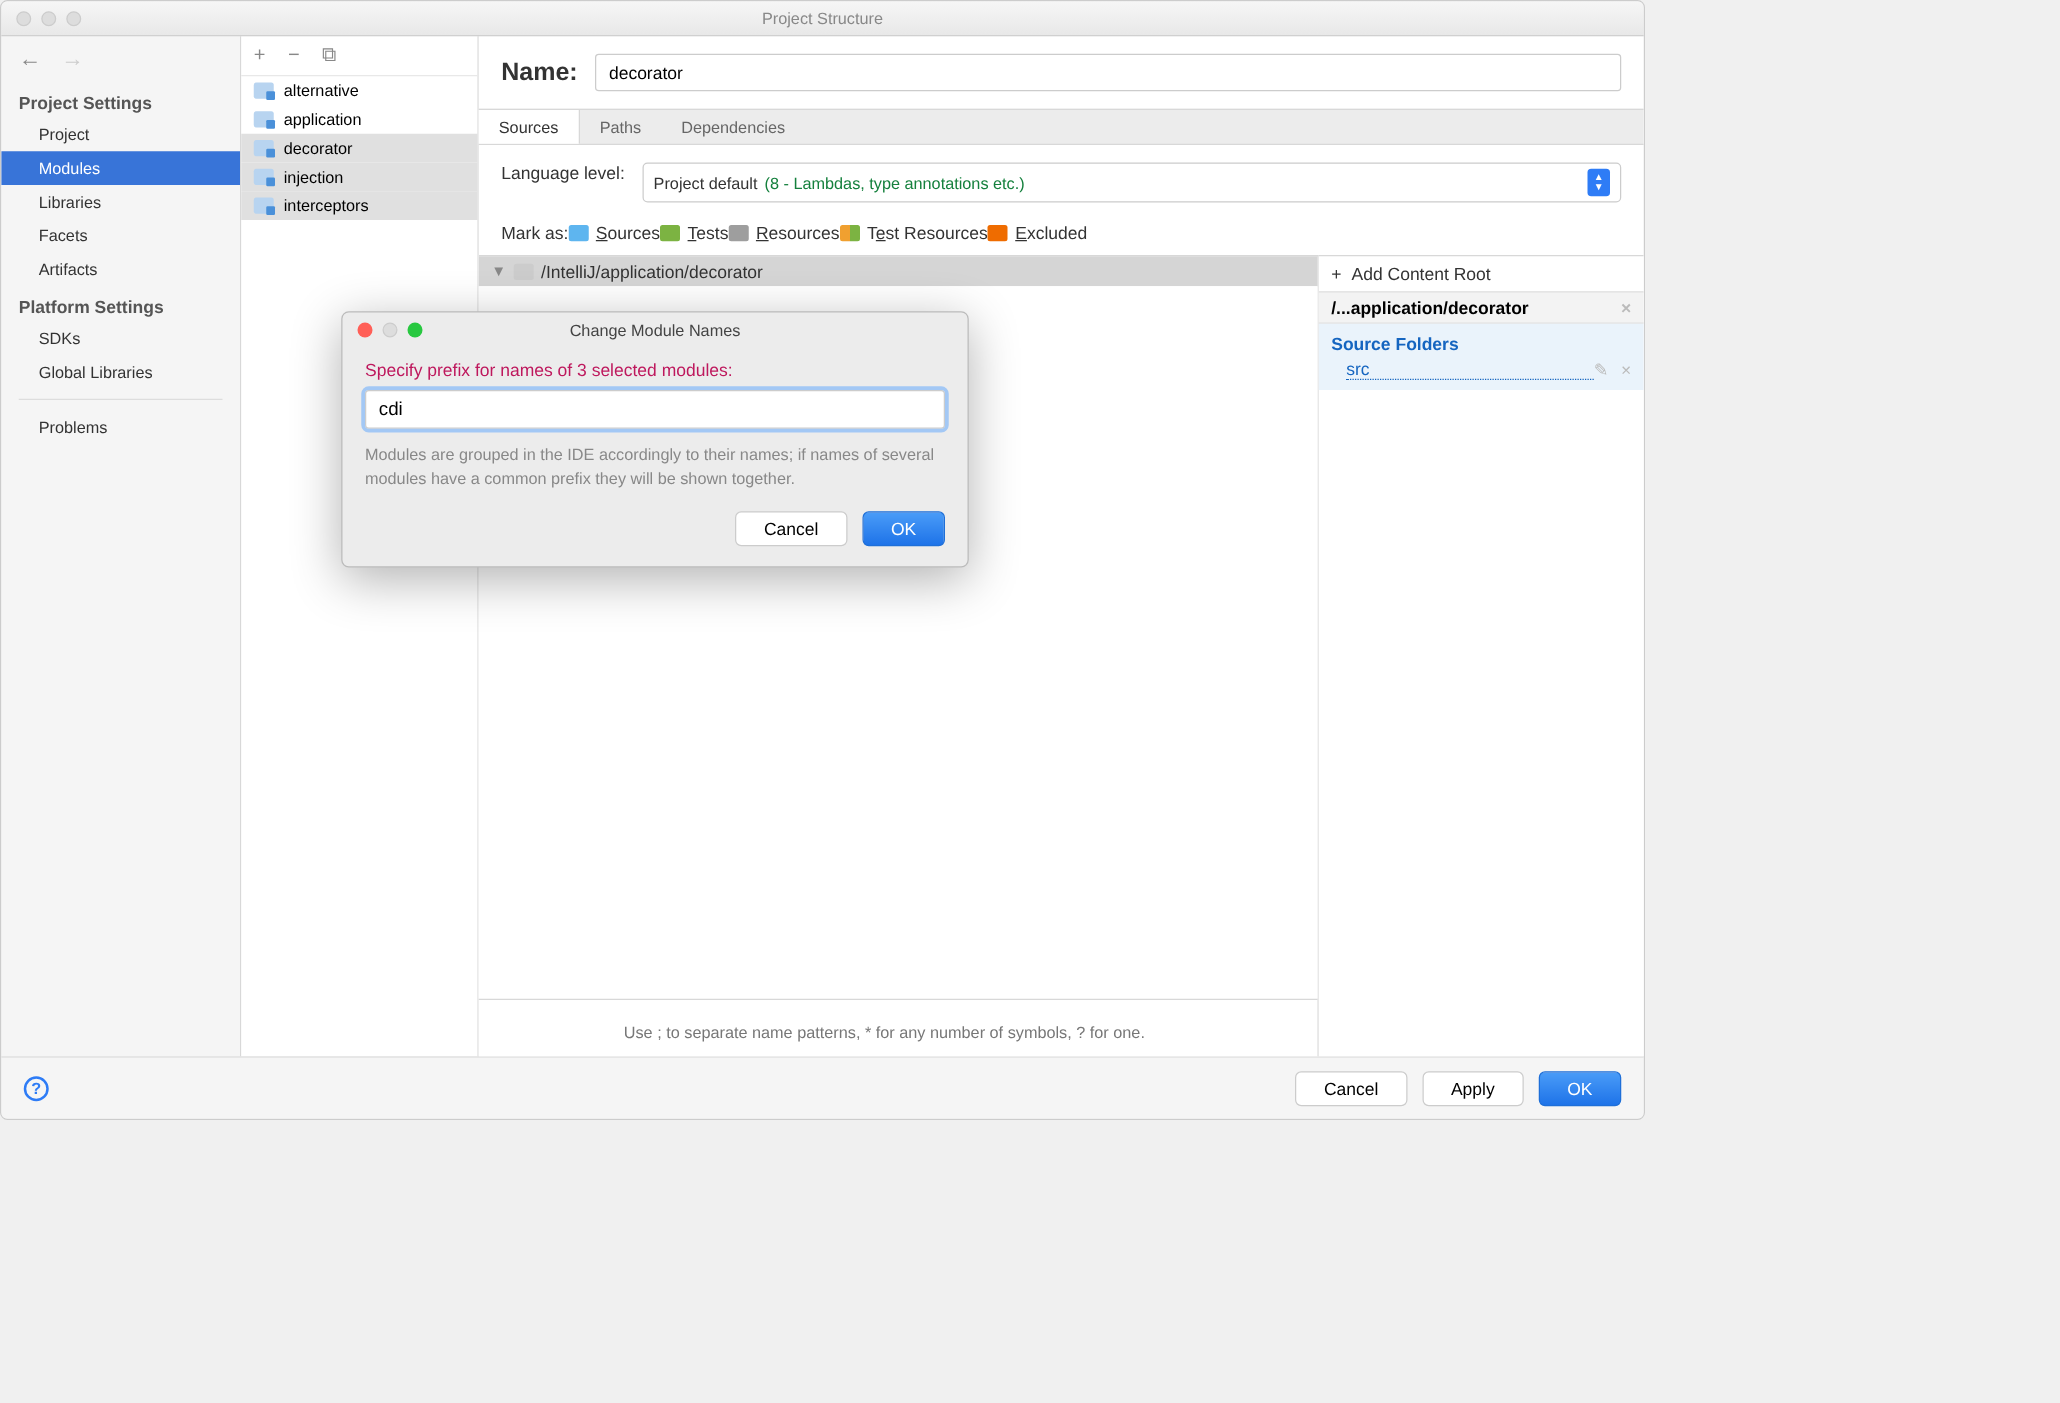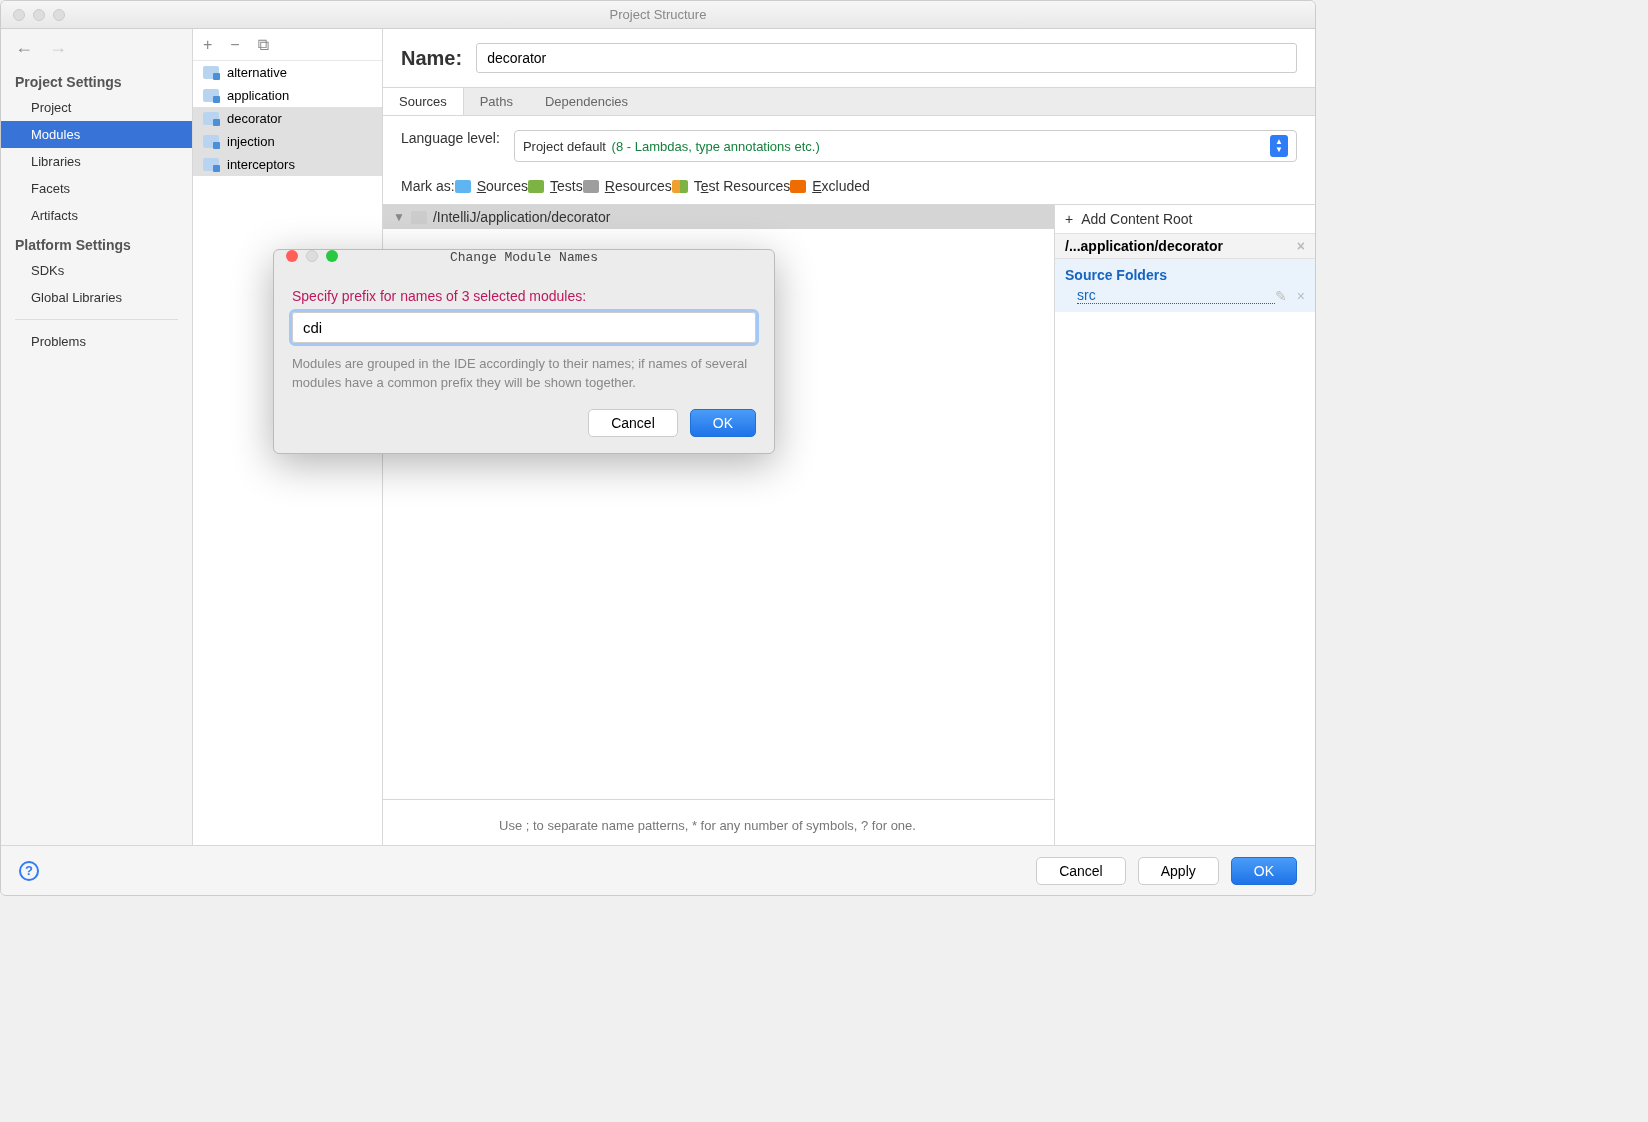--- a/index.html
+++ b/index.html
@@ -127,21 +127,21 @@
 .footer-left .help { width: 20px; height: 20px; border: 2px solid #2e7cf6; border-radius: 50%; display: flex; align-items: center; justify-content: center; color: #2e7cf6; font-weight: bold; font-size: 13px; }
 .footer-right { display: flex; gap: 12px; }
 .btn { padding: 5px 22px; border: 1px solid #ccc; border-radius: 5px; background: #fff; cursor: default; font-size: 14px; }
 .btn.primary { background: linear-gradient(#4a9cf8, #1e73e8); color: #fff; border: 1px solid #1e6fd8; }
 
 .modal-overlay {
   position: absolute; left: 272px; top: 248px; width: 502px;
   background: #ececec; border: 1px solid #bbb; border-radius: 6px;
   box-shadow: 0 10px 40px rgba(0,0,0,0.3);
 }
-.modal-titlebar { height: 28px; display: flex; position: relative; font-family: Liberation Mono, monospace; }
+.modal-titlebar { height: 28px; display: flex; align-items: center; position: relative; }
 .modal-traffic { display: flex; gap: 8px; padding-left: 12px; }
 .mdot { width: 12px; height: 12px; border-radius: 50%; }
 .mdot.red { background: #ff5f57; }
 .mdot.gray { background: #ddd; border: 1px solid #ccc; }
 .mdot.green { background: #28c840; }
 .modal-title { position: absolute; left: 0; right: 0; text-align: center; color: #444; font-size: 13px; }
 .modal-body { padding: 10px 18px 16px; }
 .modal-label { color: #be185d; font-size: 14px; }
 .modal-input {
   width: 100%; margin-top: 8px; padding: 6px 10px; font-size: 15px;

